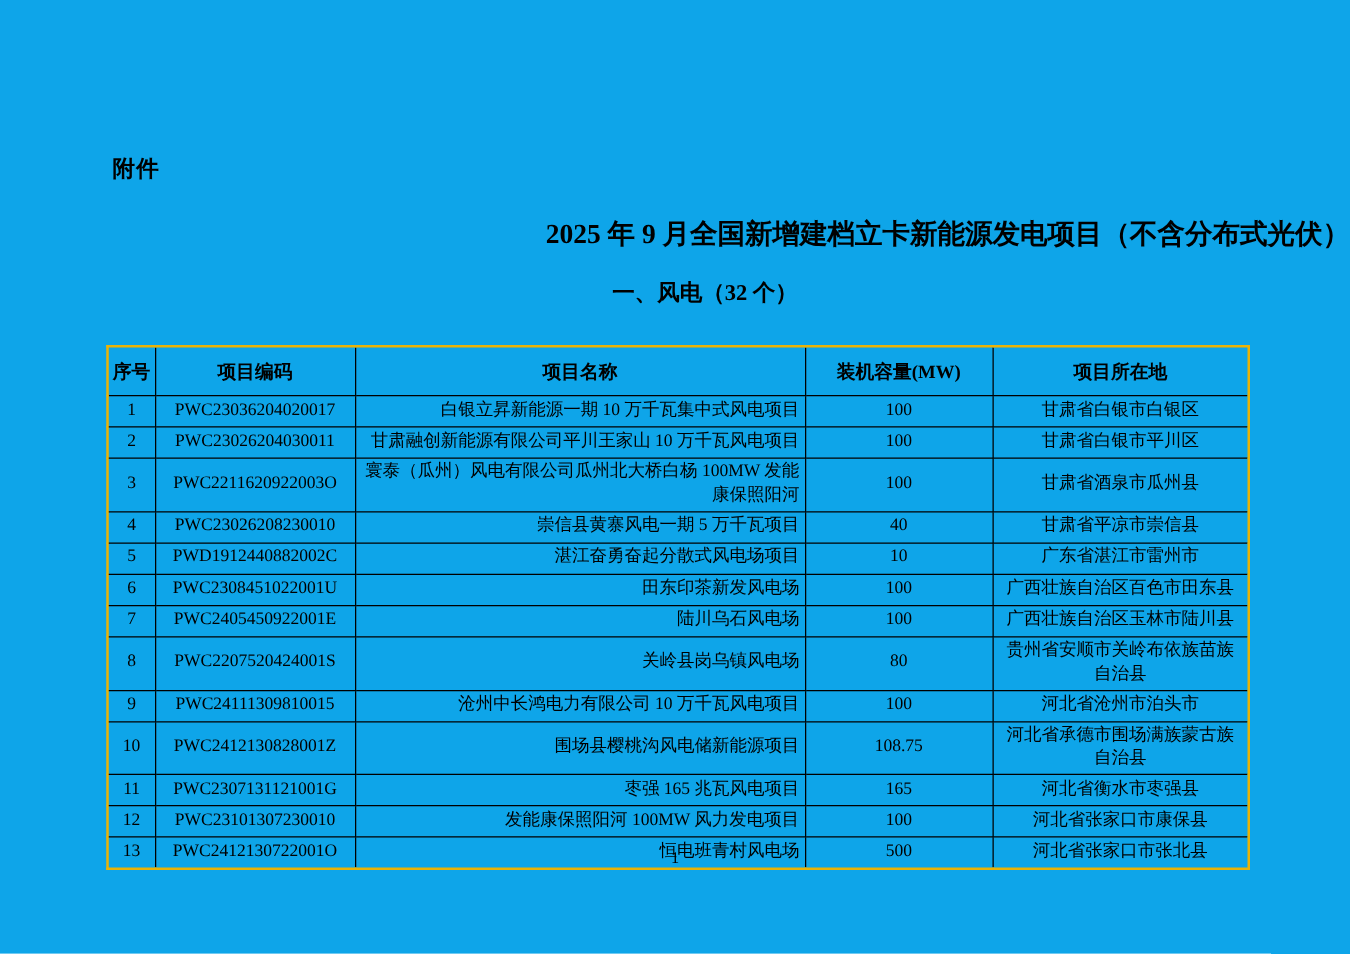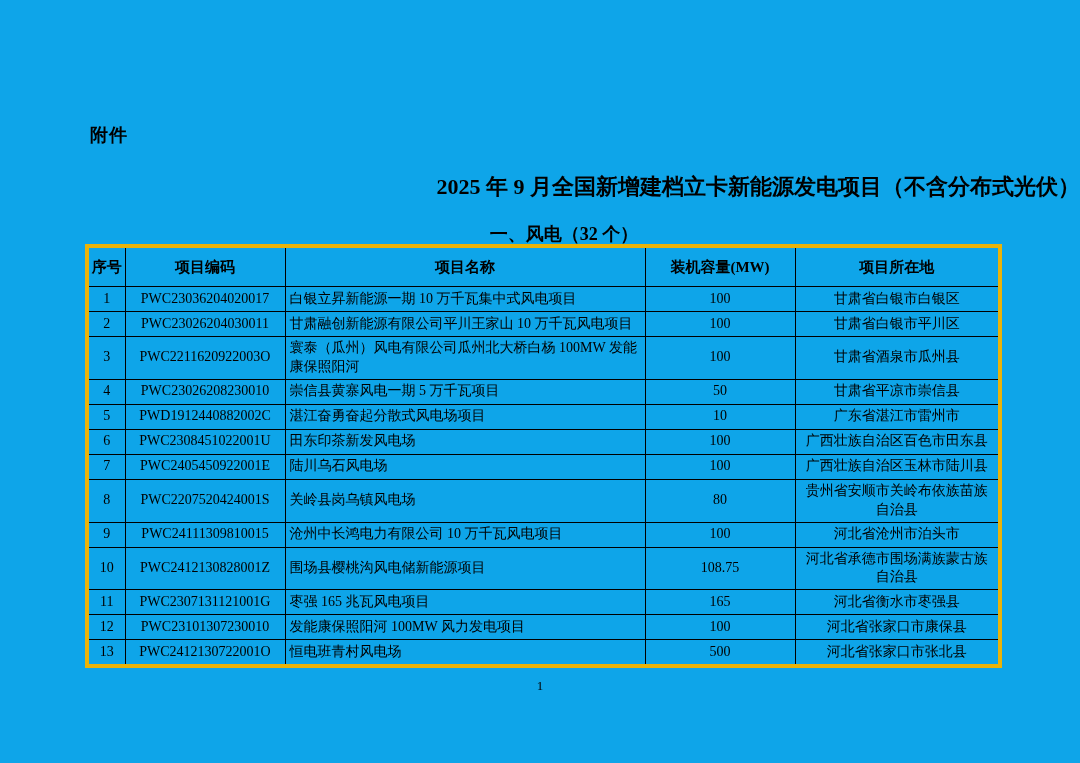--- a/index.html
+++ b/index.html
@@ -45,25 +45,25 @@
     width: 1080px;
     text-align: center;
     font-size: 18px;
     font-weight: bold;
     margin: 0;
     padding-left: 24px;
   }
   table.projects {
     position: absolute;
     left: 85px;
-    top: 244px;
+    top: 276px;
     width: 913px;
     border-collapse: collapse;
     table-layout: fixed;
-    border: 4px solid #eab308;
+    border: 2px solid #eab308;
   }
   table.projects th,
   table.projects td {
     border: 1px solid #000000;
     overflow: hidden;
   }
   table.projects th {
     font-size: 15px;
     font-weight: bold;
     text-align: center;
@@ -72,21 +72,21 @@
   }
   table.projects td {
     font-size: 14px;
     line-height: 1.35;
     text-align: center;
     padding: 2px 4px;
     height: 20px;
     word-break: break-all;
   }
   table.projects td.col-name {
-    text-align: left;
+    text-align: right;
   }
   .page-number {
     position: absolute;
     left: 0;
     top: 678px;
     width: 1080px;
     text-align: center;
     font-size: 13px;
   }
 </style>
@@ -137,21 +137,21 @@
           <td class="col-seq">3</td>
           <td class="col-code">PWC2211620922003O</td>
           <td class="col-name">寰泰（瓜州）风电有限公司瓜州北大桥白杨 100MW 发能康保照阳河</td>
           <td class="col-capacity">100</td>
           <td class="col-location">甘肃省酒泉市瓜州县</td>
         </tr>
         <tr>
           <td class="col-seq">4</td>
           <td class="col-code">PWC23026208230010</td>
           <td class="col-name">崇信县黄寨风电一期 5 万千瓦项目</td>
-          <td class="col-capacity">50</td>
+          <td class="col-capacity">40</td>
           <td class="col-location">甘肃省平凉市崇信县</td>
         </tr>
         <tr>
           <td class="col-seq">5</td>
           <td class="col-code">PWD1912440882002C</td>
           <td class="col-name">湛江奋勇奋起分散式风电场项目</td>
           <td class="col-capacity">10</td>
           <td class="col-location">广东省湛江市雷州市</td>
         </tr>
         <tr>

